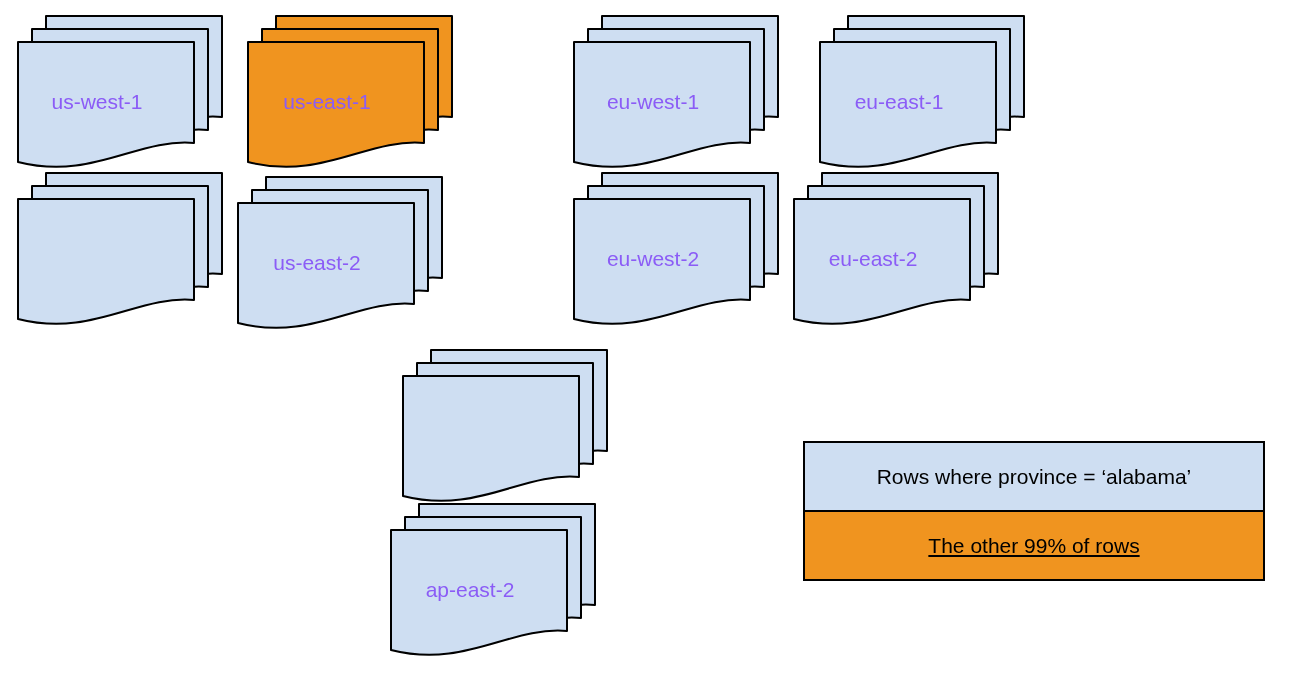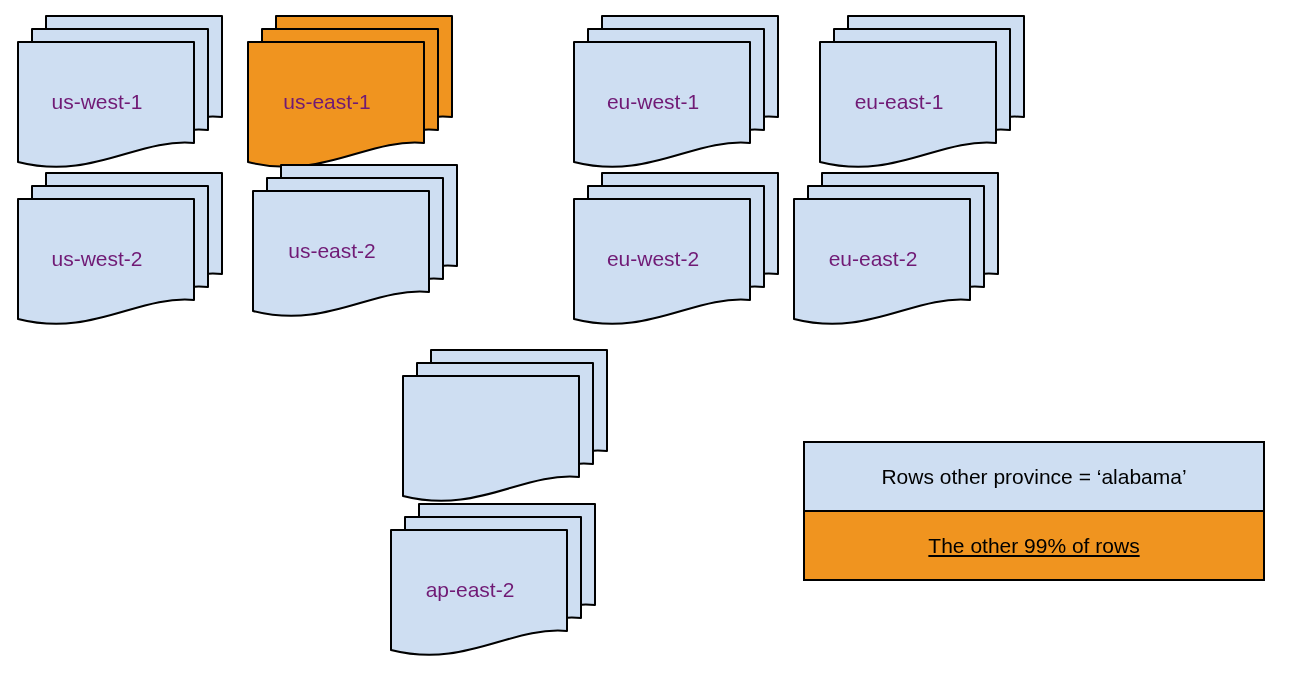--- a/index.html
+++ b/index.html
@@ -30,21 +30,21 @@
   .stack-label {
     position: absolute;
     left: 0px;
     top: 26px;
     width: 160px;
     height: 122px;
     display: flex;
     align-items: center;
     justify-content: center;
     font-size: 21px;
-    color: #701a75;
+    color: #8b5cf6;
     white-space: nowrap;
     pointer-events: none;
   }
   .legend {
     position: absolute;
   }
   .legend-row {
     box-sizing: border-box;
     border: 2px solid #000000;
     display: flex;
@@ -118,24 +118,23 @@
   <div class="stack" style="left: 17px; top: 172px;">
     <svg class="sheet back" width="178" height="132" viewBox="0 0 178 132">
       <path class="doc-path" d="M1,1 H177 V102 C120,97 75,140 1,121 Z" stroke="#000000" stroke-width="2" stroke-linejoin="round" fill="#cedef2"></path>
     </svg>
     <svg class="sheet mid" width="178" height="132" viewBox="0 0 178 132">
       <path class="doc-path" d="M1,1 H177 V102 C120,97 75,140 1,121 Z" stroke="#000000" stroke-width="2" stroke-linejoin="round" fill="#cedef2"></path>
     </svg>
     <svg class="sheet front" width="178" height="132" viewBox="0 0 178 132">
       <path class="doc-path" d="M1,1 H177 V102 C120,97 75,140 1,121 Z" stroke="#000000" stroke-width="2" stroke-linejoin="round" fill="#cedef2"></path>
     </svg>
-    <div class="stack-label">us-west-2</div>
-  </div>
-
-  <div class="stack" style="left: 237px; top: 164px; margin-left: 15px;">
+  </div>
+
+  <div class="stack" style="left: 237px; top: 176px;">
     <svg class="sheet back" width="178" height="132" viewBox="0 0 178 132">
       <path class="doc-path" d="M1,1 H177 V102 C120,97 75,140 1,121 Z" stroke="#000000" stroke-width="2" stroke-linejoin="round" fill="#cedef2"></path>
     </svg>
     <svg class="sheet mid" width="178" height="132" viewBox="0 0 178 132">
       <path class="doc-path" d="M1,1 H177 V102 C120,97 75,140 1,121 Z" stroke="#000000" stroke-width="2" stroke-linejoin="round" fill="#cedef2"></path>
     </svg>
     <svg class="sheet front" width="178" height="132" viewBox="0 0 178 132">
       <path class="doc-path" d="M1,1 H177 V102 C120,97 75,140 1,121 Z" stroke="#000000" stroke-width="2" stroke-linejoin="round" fill="#cedef2"></path>
     </svg>
     <div class="stack-label">us-east-2</div>
@@ -187,19 +186,19 @@
       <path class="doc-path" d="M1,1 H177 V102 C120,97 75,140 1,121 Z" stroke="#000000" stroke-width="2" stroke-linejoin="round" fill="#cedef2"></path>
     </svg>
     <svg class="sheet front" width="178" height="132" viewBox="0 0 178 132">
       <path class="doc-path" d="M1,1 H177 V102 C120,97 75,140 1,121 Z" stroke="#000000" stroke-width="2" stroke-linejoin="round" fill="#cedef2"></path>
     </svg>
     <div class="stack-label">ap-east-2</div>
   </div>
 </div>
   <div class="legend" id="legend" style="left: 803px; top: 441px; width: 462px;">
       <div class="legend-row" style="height: 71px; background: rgb(206, 222, 242);">
-        <span>Rows other province = ‘alabama’</span>
+        <span>Rows where province = ‘alabama’</span>
       </div>
       <div class="legend-row" style="height: 71px; background: rgb(240, 148, 31);">
         <span>The other 99% of rows</span>
       </div>
     </div>
 </div>
 
 </body></html>

